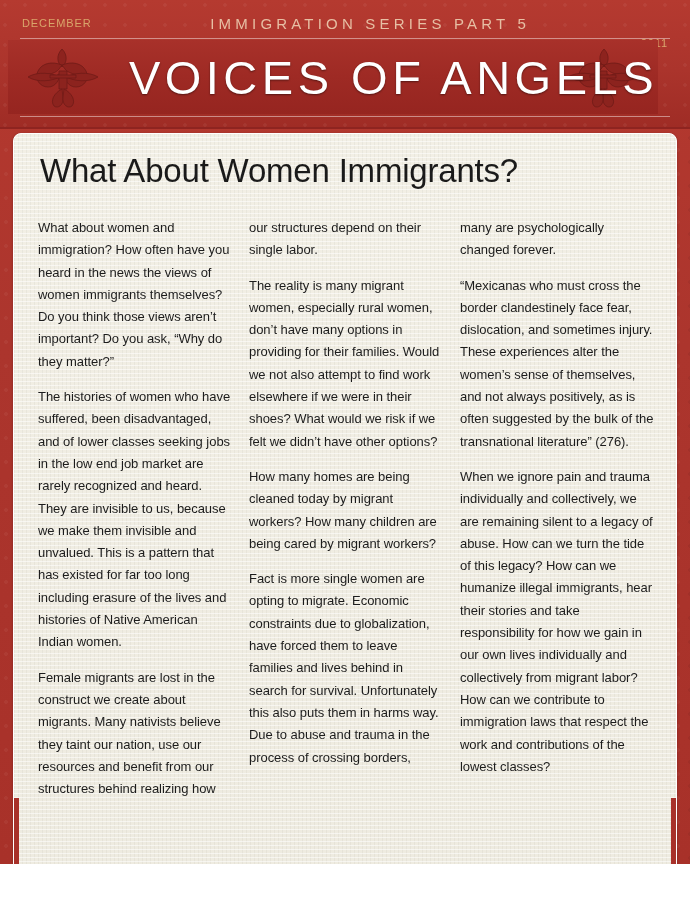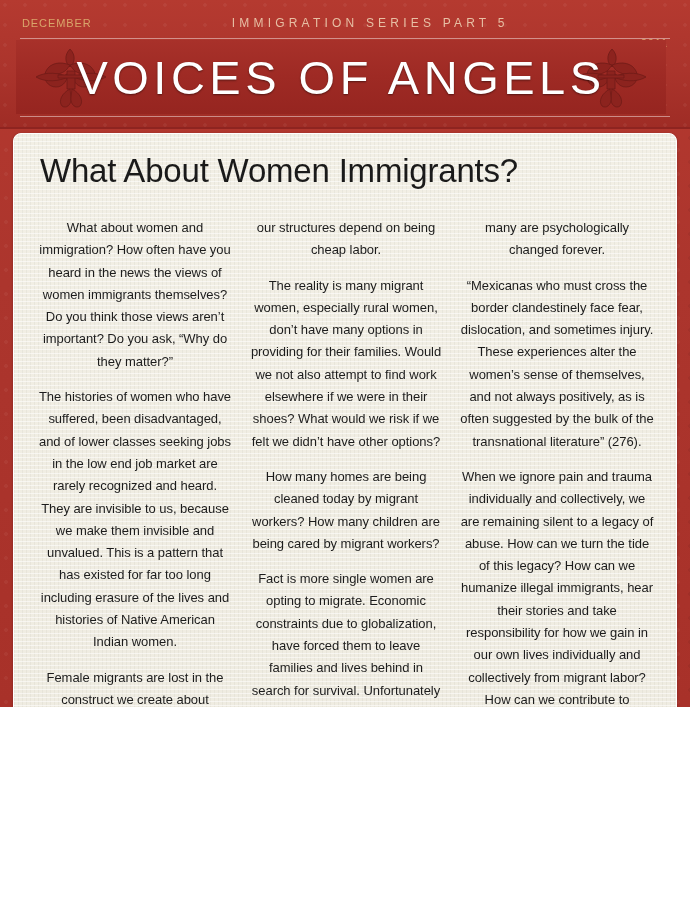--- a/index.html
+++ b/index.html
@@ -11,21 +11,21 @@
     width: 690px;
     height: 919px;
     overflow: hidden;
     font-family: "Liberation Sans", sans-serif;
   }
 
   
   .page {
     position: relative;
     width: 690px;
-    height: 707px;
+    height: 864px;
     box-sizing: border-box;
     background-color: #b23a32;
     background-image:
       radial-gradient(circle at 6px 6px, rgba(255,255,255,0.045) 1.6px, rgba(0,0,0,0) 2.2px),
       radial-gradient(circle at 18px 18px, rgba(0,0,0,0.05) 1.6px, rgba(0,0,0,0) 2.2px),
       linear-gradient(180deg, #b5392f 0%, #ac352d 40%, #a83129 100%);
     background-size: 24px 24px, 24px 24px, 100% 100%;
     overflow: hidden;
   }
 
@@ -54,21 +54,21 @@
   }
   .kicker-left {
     font-size: 11px;
     letter-spacing: 0.9px;
     color: #d9a56a;
     white-space: nowrap;
   }
   .kicker-center {
     flex: 1;
     text-align: center;
-    font-size: 12px;
+    font-size: 15px;
     letter-spacing: 4.2px;
     color: #e7bfa4;
     white-space: nowrap;
     padding-left: 8px;
   }
   .kicker-right {
     font-size: 11px;
     letter-spacing: 0.9px;
     color: #d9a56a;
     white-space: nowrap;
@@ -79,28 +79,28 @@
     left: 20px;
     width: 650px;
     height: 1px;
     background: rgba(255,255,255,0.45);
   }
   .rule-top { top: 38px; }
   .rule-bottom { top: 116px; }
 
   .titleband {
     position: absolute;
-    left: 16px;
+    left: 8px;
     top: 40px;
     width: 650px;
     height: 74px;
     background: linear-gradient(180deg, #a8312a 0%, #9e2a24 50%, #962520 100%);
     display: flex;
     align-items: center;
-    justify-content: center;
+    justify-content: flex-end;
   }
   .pub-title {
     font-size: 47px;
     line-height: 1;
     letter-spacing: 4.5px;
     color: #ffffff;
     font-weight: 300;
     white-space: nowrap;
     text-shadow: 0 1px 2px rgba(0,0,0,0.45);
     position: relative;
@@ -156,21 +156,20 @@
     left: 24px;
     top: 83px;
     width: 616px;
     height: 590px;
     display: flex;
     gap: 17px;
   }
   .col {
     width: 194px;
     flex: 0 0 194px;
-    text-align: center;
   }
   .col p {
     margin: 0 0 13px 0;
     font-size: 13px;
     line-height: 22.3px;
     color: #1c1c1c;
     letter-spacing: -0.05px;
   }
   .col p:last-child { margin-bottom: 16px; }
   .footnote {
@@ -263,21 +262,21 @@
 
     <div class="columns">
 
       <div class="col">
         <p>What about women and immigration?  How often have you heard in the news the views of women immigrants themselves?  Do you think those views aren’t important?  Do you ask, “Why do they matter?”</p>
         <p>The histories of women who have suffered, been disadvantaged, and of lower classes seeking jobs in the low end job market are rarely recognized and heard. They are invisible to us, because we make them invisible and unvalued. This is a pattern that has existed for far too long including erasure of the lives and histories of Native American Indian women.</p>
         <p>Female migrants are lost in the construct we create about migrants.  Many nativists believe they taint our nation, use our resources and benefit from our structures behind realizing how</p>
       </div>
 
       <div class="col">
-        <p>our structures depend on being cheap labor.</p>
+        <p>our structures depend on their single labor.</p>
         <p>The reality is many migrant women, especially rural women, don’t have many options in providing for their families. Would we not also attempt to find work elsewhere if we were in their shoes?  What would we risk if we felt we didn’t have other options?</p>
         <p>How many homes are being cleaned today by migrant workers?  How many children are being cared by migrant workers?</p>
         <p>Fact is more single women are opting to migrate.  Economic constraints due to globalization, have forced them to leave families and lives behind in search for survival. Unfortunately this also puts them in harms way. Due to abuse and trauma in the process of  crossing borders,</p>
       </div>
 
       <div class="col">
         <p>many are psychologically changed forever.</p>
         <p>“Mexicanas who must cross the border clandestinely face fear, dislocation, and sometimes injury. These experiences alter the women’s sense of themselves, and not always positively, as is often suggested by the bulk of the transnational literature” (276).</p>
         <p>When we ignore pain and trauma individually and collectively, we are remaining silent to a legacy of abuse.  How can we turn the tide of this legacy?  How can we humanize illegal immigrants, hear their stories and take responsibility for how we gain in our own lives individually and collectively from migrant labor?  How can we contribute to immigration laws that respect the work and contributions of the lowest classes?</p>
       </div>

